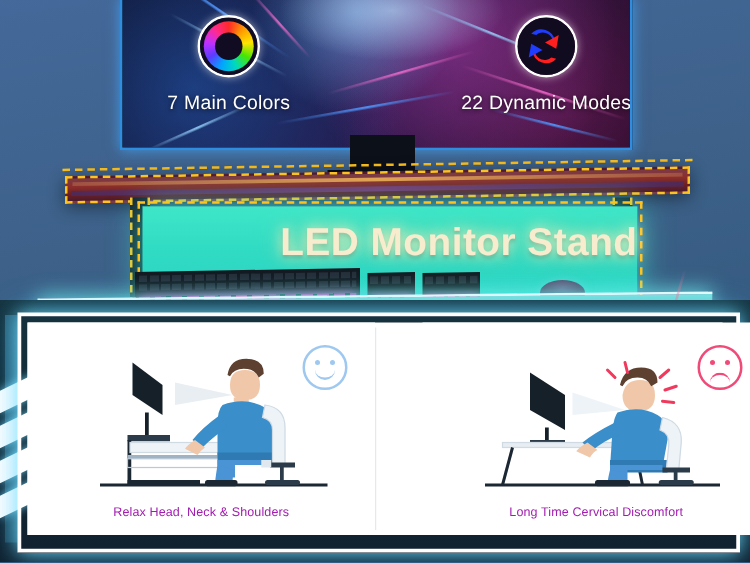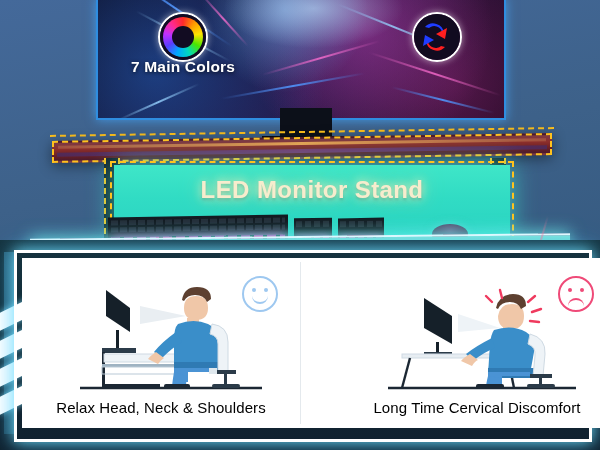--- a/index.html
+++ b/index.html
@@ -25,22 +25,22 @@
   .streak.m{background:linear-gradient(90deg,rgba(255,255,255,0),rgba(255,110,210,.8),rgba(255,255,255,0));}
   .streak.b{background:linear-gradient(90deg,rgba(255,255,255,0),rgba(80,150,255,.9),rgba(255,255,255,0));}
   .screen-glow{position:absolute;left:30%;top:-28%;width:46%;height:70%;
                background:radial-gradient(ellipse at center,rgba(190,225,255,.62) 0%,rgba(120,180,255,0) 68%);}
 
   .icon-row{position:absolute;left:0;top:12px;width:100%;height:60px;}
   .icon-cell{position:absolute;top:0;text-align:center;}
   .ic-circle{width:46px;height:46px;border-radius:50%;border:2px solid #fff;
              margin:0 auto;position:relative;overflow:hidden;
              box-shadow:0 0 7px rgba(255,255,255,.55);}
-  .caption{position:absolute;top:46px;width:100%;text-align:center;color:#fff;
-           font-size:15.5px;font-weight:bold;letter-spacing:.2px;white-space:nowrap;
+  .caption{position:absolute;top:62px;width:100%;text-align:center;color:#fff;
+           font-size:15.5px;font-weight:normal;letter-spacing:.2px;white-space:nowrap;
            text-shadow:0 1px 4px rgba(0,0,0,.75);}
 
   
   .wheel{position:absolute;inset:3px;border-radius:50%;
      background:conic-gradient(#ff2a2a,#ff9a00,#ffe400,#49e600,#00d9c0,#00a6ff,#5a3cff,#c030ff,#ff2a8f,#ff2a2a);}
   .wheel::after{content:"";position:absolute;inset:9px;border-radius:50%;background:#120c22;}
   .wheel-bg{position:absolute;inset:0;background:#120c22;}
 
   
   .venn{position:absolute;inset:0;background:#1a1030;}
@@ -63,22 +63,22 @@
   .ledbar .purp{position:absolute;left:3px;right:3px;bottom:4px;height:4px;
                 background:linear-gradient(90deg,#4b2a5e,#7a3a7d,#4b2a5e);opacity:.85;}
   .bar-top-dash{position:absolute;left:50px;top:131px;width:504px;height:8px;
                 border-top:2px dashed #ffc21e;transform:skewY(-0.9deg);}
 
   
   .standpanel{position:absolute;left:114px;top:165px;width:396px;height:72px;
     background:linear-gradient(180deg,#3fe6c8 0%,#31dcc4 45%,#2ad3c2 100%);
     box-shadow:0 0 26px rgba(60,240,215,.75);}
   .standpanel .dash{position:absolute;inset:-4px;border:2px dashed #ffc21e;}
-  .led-title{position:absolute;left:0;right:0;top:11px;text-align:center;
-      font-size:24px;font-weight:bold;color:#f7eccd;letter-spacing:.4px;
+  .led-title{position:absolute;left:0;right:0;top:11px;text-align:right;
+      font-size:31px;font-weight:bold;color:#f7eccd;letter-spacing:.4px;
       text-shadow:0 0 10px rgba(255,240,190,.95),0 0 20px rgba(255,225,150,.6),0 2px 3px rgba(0,80,80,.35);}
   .leg{position:absolute;width:16px;top:158px;height:86px;background:#16202c;
        border-left:2px dashed #ffc21e;border-right:2px dashed #ffc21e;box-sizing:border-box;}
   .leg.l{left:104px;} .leg.r{left:490px;}
   .neck{position:absolute;left:280px;top:108px;width:52px;height:32px;background:#0c1019;}
   .neck-base{position:absolute;left:262px;top:136px;width:88px;height:8px;background:#0a0d15;}
 
   
   .kb{position:absolute;left:108px;top:216px;width:180px;height:30px;
       background:linear-gradient(180deg,#141a22 0%,#0d1218 100%);transform:skewY(-1deg);}
@@ -115,21 +115,21 @@
   .slats{position:absolute;left:0px;top:300px;width:54px;height:112px;}
   .slat{position:absolute;width:52px;height:18px;background:#fff;
         transform:skewY(-26deg);box-shadow:0 0 7px rgba(130,225,255,.8);}
   .bar-left-v{position:absolute;left:4px;top:252px;width:10px;height:182px;
      background:linear-gradient(180deg,#2a5f78,#1d4459);}
 
   .panel{position:absolute;top:258px;width:278px;height:170px;background:#fff;}
   .panel.l{left:22px;} .panel.r{left:300px;margin-left:38px;}
   .divider{position:absolute;left:300px;top:262px;width:1px;height:162px;background:#e4e9ed;}
   .plabel{position:absolute;left:0;right:0;bottom:12px;text-align:center;
-          font-size:15px;color:#000000;font-weight:500;letter-spacing:.1px;white-space:nowrap;}
+          font-size:10px;color:#a21caf;font-weight:500;letter-spacing:.1px;white-space:nowrap;}
   .face{position:absolute;width:32px;height:32px;border-radius:50%;border:2px solid #9ec8f0;top:18px;right:22px;}
   .face.sad{border-color:#ef4a78;}
   .face .eye{position:absolute;width:4px;height:4px;border-radius:50%;background:#9ec8f0;top:10px;}
   .face.sad .eye{background:#ef4a78;}
   .face .eye.a{left:8px;} .face .eye.b{right:8px;}
   .face .mouth{position:absolute;left:8px;right:8px;top:17px;height:7px;
        border-bottom:2px solid #9ec8f0;border-radius:0 0 14px 14px;}
   .face.sad .mouth{border-bottom:none;border-top:2px solid #ef4a78;border-radius:14px 14px 0 0;top:20px;}
   .fig{position:absolute;}
 </style>
@@ -168,20 +168,21 @@
           <div class="ic-circle">
             <div class="cyc">
               <svg width="46" height="46" viewBox="0 0 46 46" aria-hidden="true">
                 <path d="M12 27 a11 11 0 0 0 19 6 l-4 -1 a8 8 0 0 1 -13 -4 z" fill="#ff1f1f"></path>
                 <path d="M30 19 a11 11 0 0 0 -19 -6 l4 1 a8 8 0 0 1 13 4 z" fill="#1f3dff"></path>
                 <path d="M33 14 l-2 11 l-9 -5 z" fill="#ff1f1f"></path>
                 <path d="M9 32 l2 -11 l9 5 z" fill="#1f3dff"></path>
               </svg>
             </div>
           </div>
+          <div class="caption">22 Dynamic Modes</div>
         </div>
 
       </div>
     </div>
   </div>
 
   <div class="neck"></div>
   <div class="neck-base"></div>
 
   <div class="bar-top-dash"></div>

